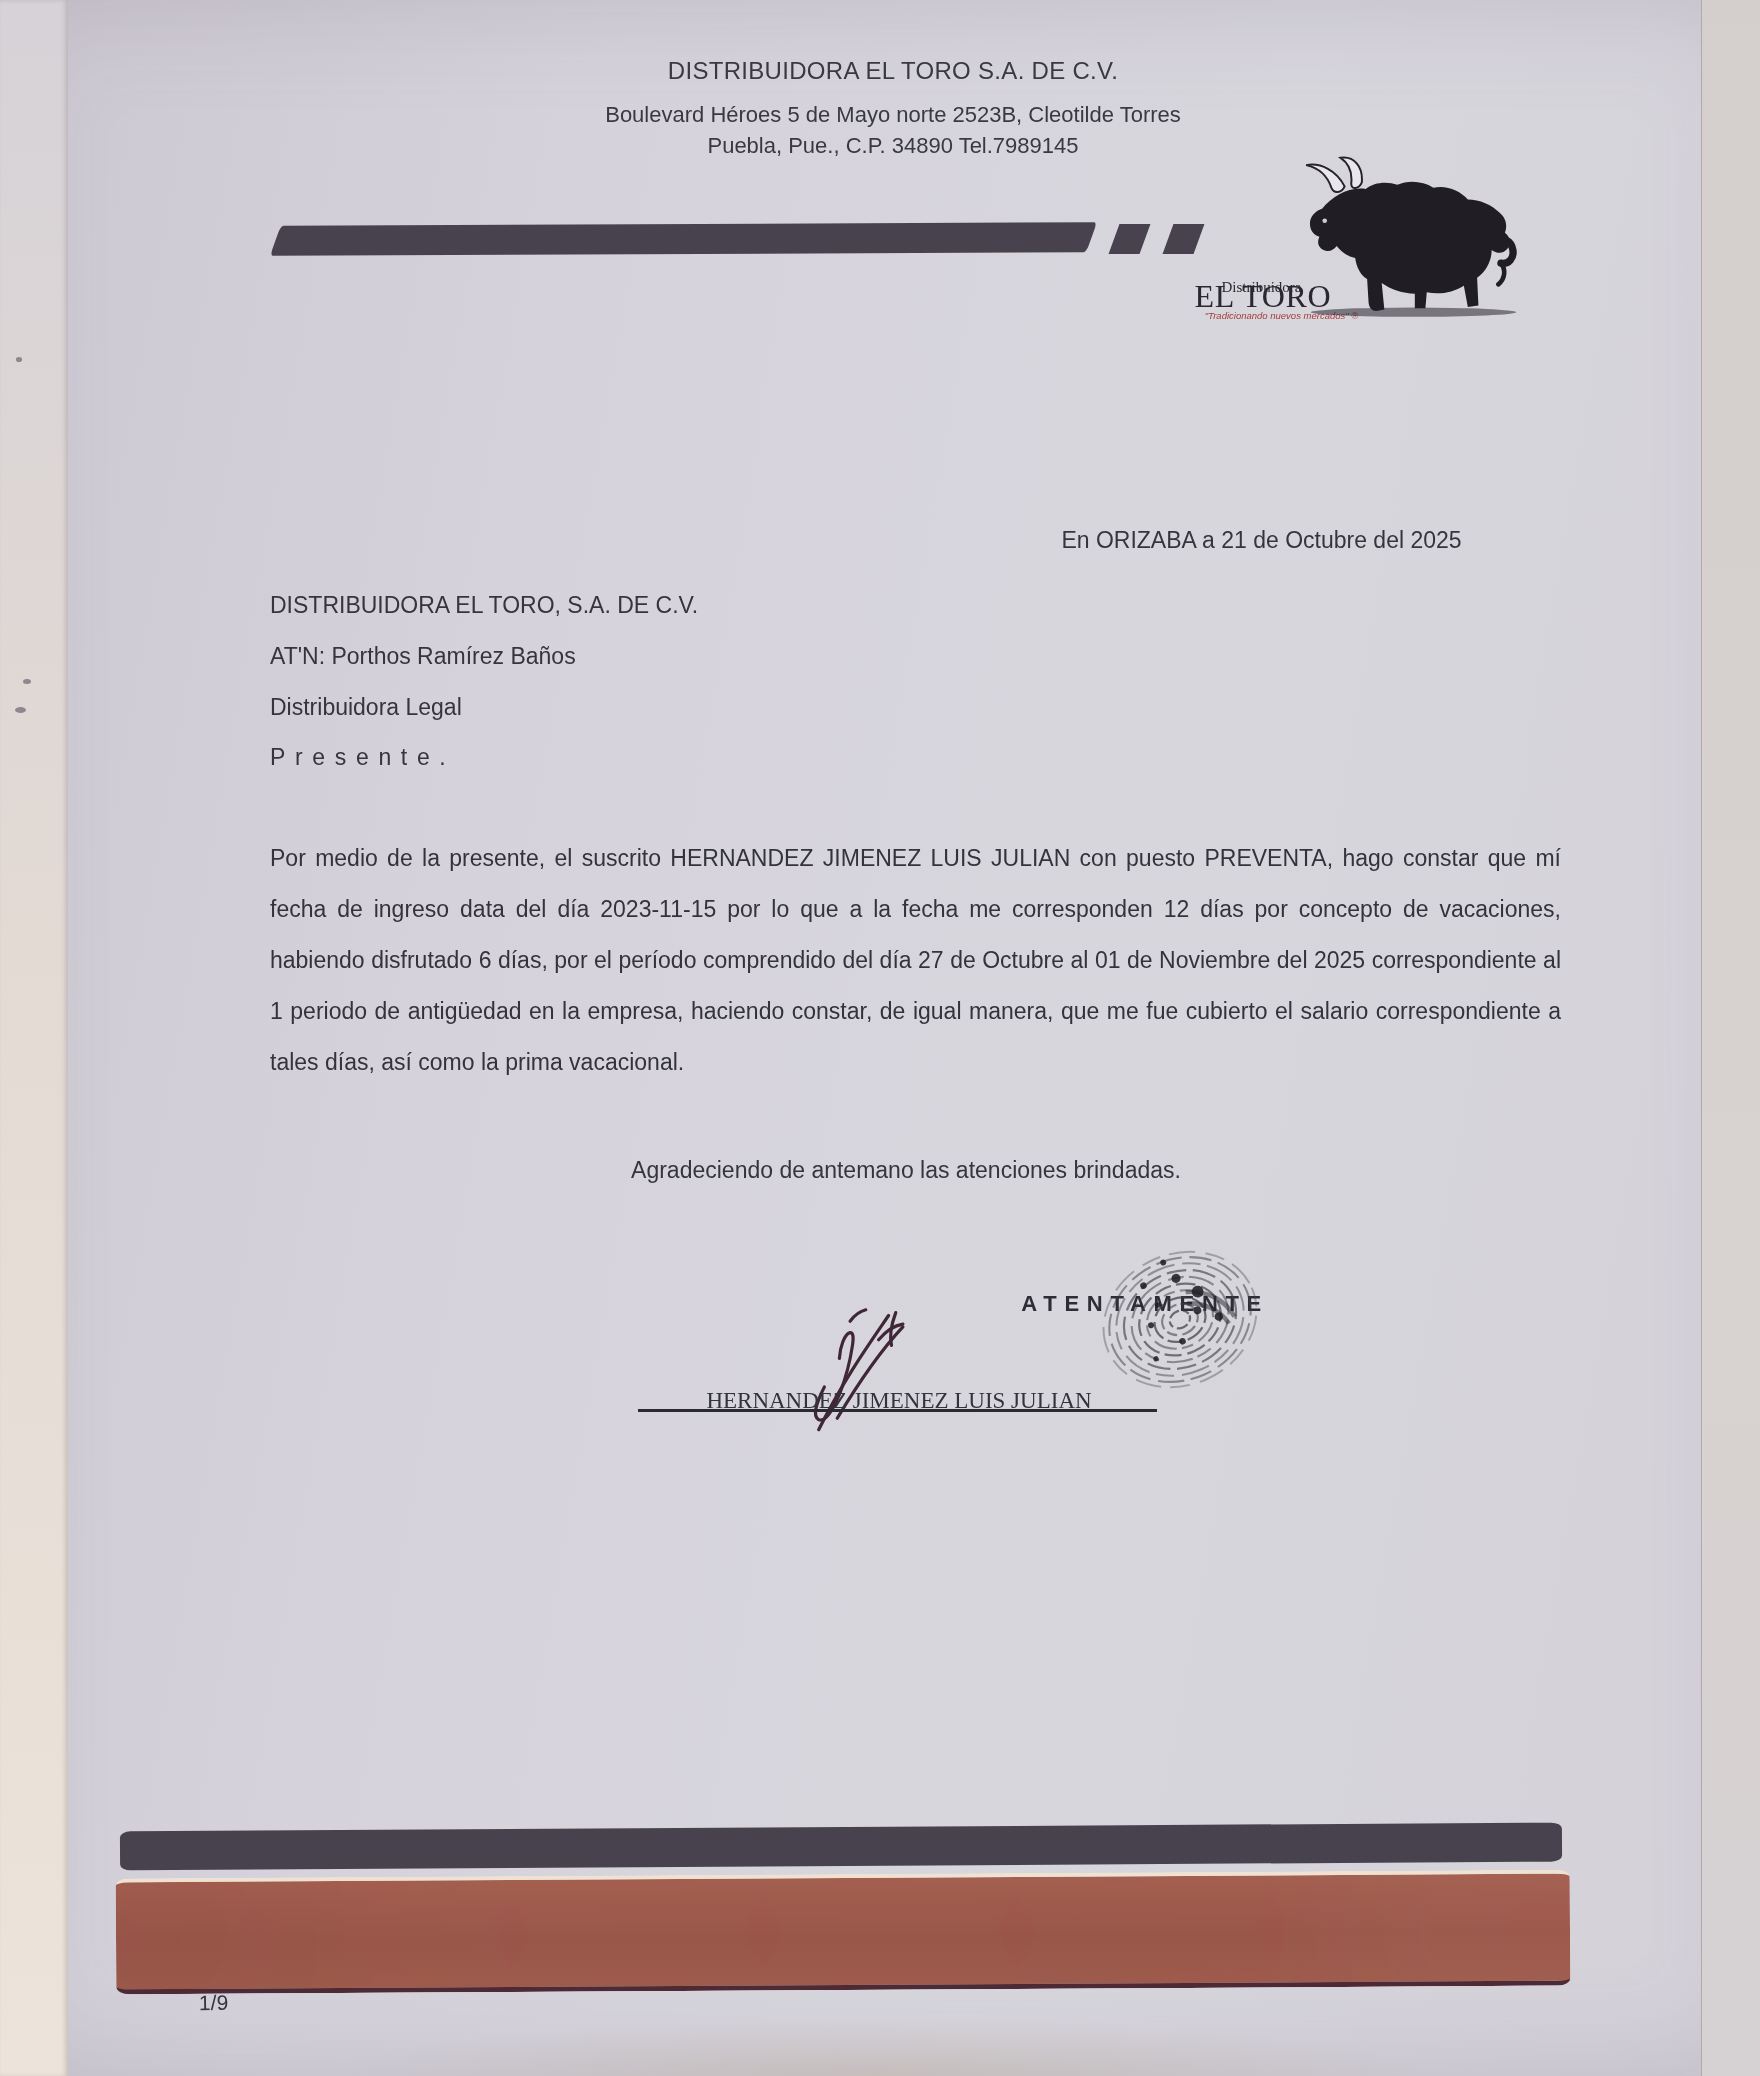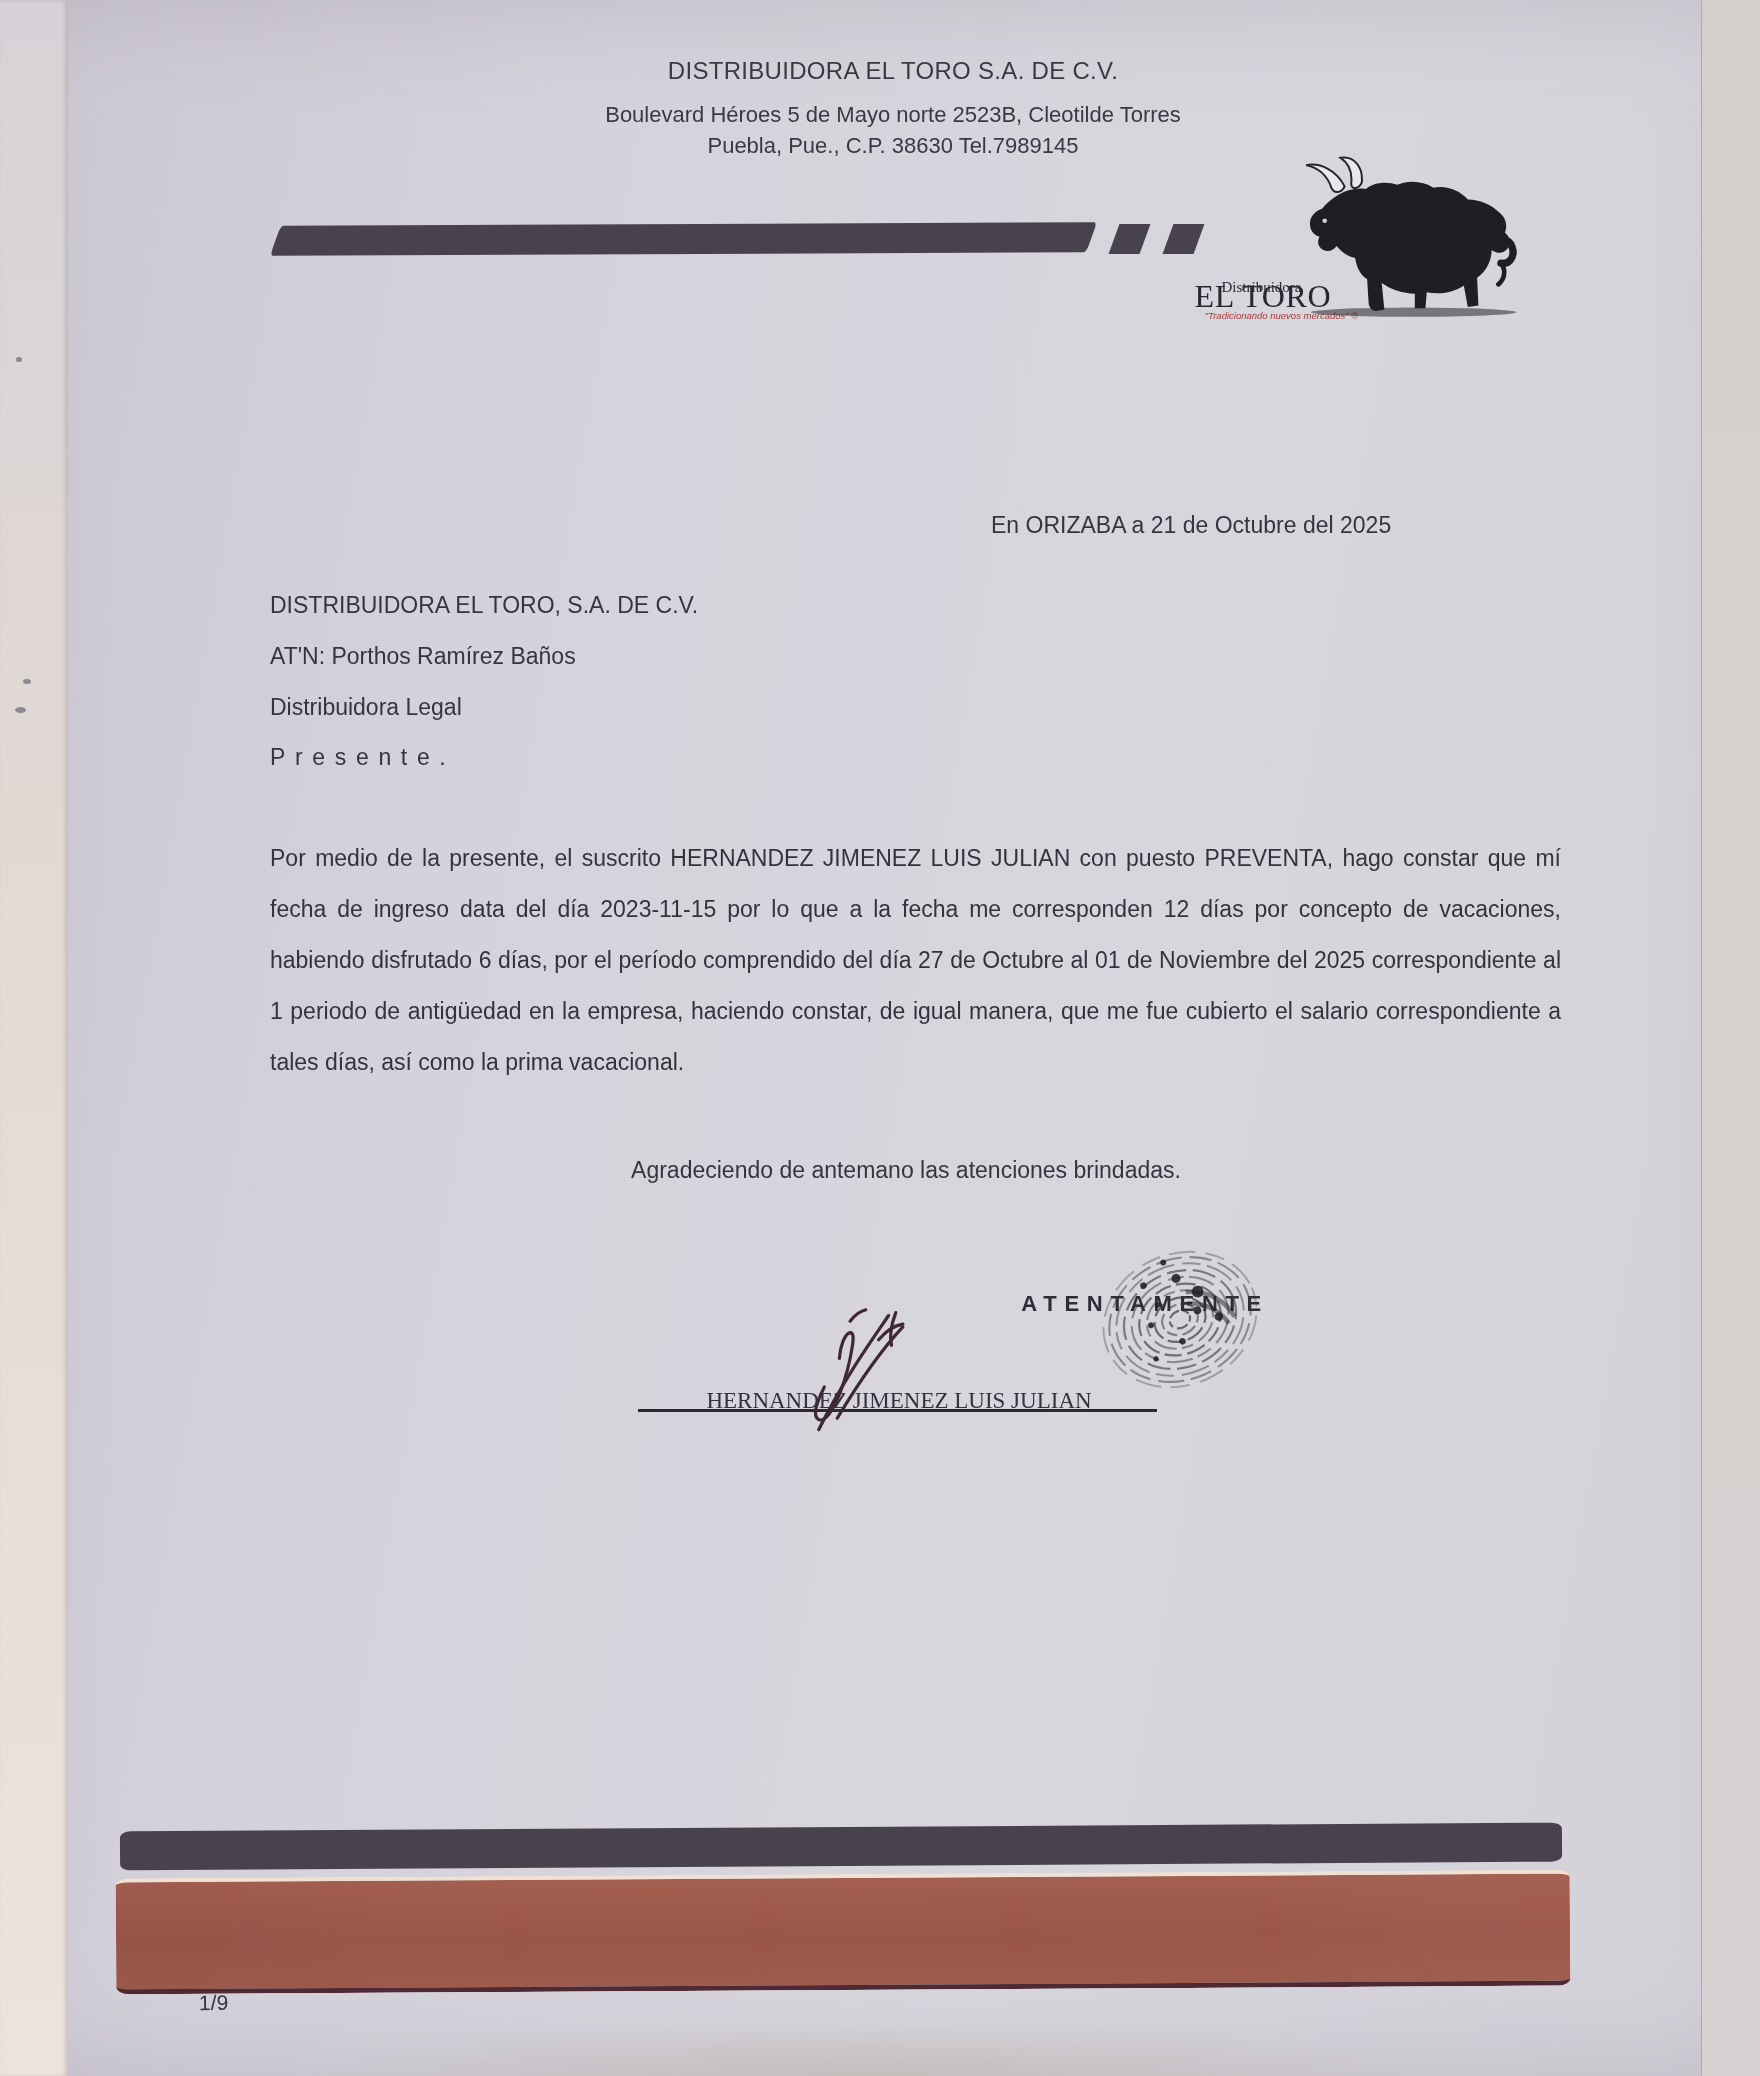--- a/index.html
+++ b/index.html
@@ -33,21 +33,21 @@
   .bar-s1{left:1114px;top:224px;width:31px;height:30px;background:#48424e;transform:skewX(-20deg);}
   .bar-s2{left:1168px;top:224px;width:31px;height:30px;background:#48424e;transform:skewX(-20deg);}
   
   .logo-dist{left:1160px;top:262px;width:203px;font-family:"Liberation Serif",serif;
     font-size:15px;color:#2e2a33;}
   .logo-word{left:1185px;top:279px;width:156px;font-family:"Liberation Serif",serif;
     font-size:32px;line-height:35px;color:#2b2730;letter-spacing:0.7px;}
   .logo-tag{left:1187px;top:310px;width:189px;font-size:9.5px;font-style:italic;color:#a63c3c;}
   
   .title{left:521px;top:404px;width:744px;font-size:25px;font-weight:bold;color:#2c2b33;letter-spacing:0.3px;}
-  .dateline{left:991px;top:500px;width:541px;text-align:left;}
+  .dateline{left:991px;top:515px;width:541px;text-align:center;}
   .body-par{left:270px;top:833px;width:1291px;font-size:23px;line-height:51px;
     color:#34333c;text-align:justify;white-space:normal;}
   .closing{left:534px;top:1145px;width:744px;}
   .atent{left:525px;top:1278px;width:744px;font-size:22px;font-weight:bold;
     letter-spacing:.35em;color:#2e2d36;text-align:right;}
   .sig-name{left:561px;top:1375px;width:676px;font-size:23px;color:#34333c;font-family:Liberation Serif, serif;}
   .sig-line{left:638px;top:1409px;width:519px;height:3.4px;background:#2b2a31;}
   
   .foot-dark{left:120px;top:1827px;width:1442px;height:39px;background:#48424e;
     transform:rotate(-.35deg);border-radius:10.8px/6px;}
@@ -65,21 +65,21 @@
 
   <div class="abs edge-left"></div>
   <div class="abs edge-right"></div>
   <div class="abs bottom-shade"></div>
   <div class="abs speck" style="left:16px;top:357px;width:6px;height:4.7px;"></div>
   <div class="abs speck" style="left:23px;top:679px;width:8px;height:5.4px;"></div>
   <div class="abs speck" style="left:15px;top:707px;width:10.8px;height:6px;"></div>
 
   <div class="abs txt center company">DISTRIBUIDORA EL TORO S.A. DE C.V.</div>
   <div class="abs txt center addr1">Boulevard Héroes 5 de Mayo norte 2523B, Cleotilde Torres</div>
-  <div class="abs txt center addr2">Puebla, Pue., C.P. 38630 Tel.7989145</div>
+  <div class="abs txt center addr2">Puebla, Pue., C.P. 34890 Tel.7989145</div>
 
   <div class="abs bar-main"></div>
   <div class="abs bar-s1"></div>
   <div class="abs bar-s2"></div>
 
   <div class="abs txt center logo-dist">Distribuidora</div>
   <div class="abs txt center logo-word">EL TORO</div>
   <div class="abs txt center logo-tag" style="line-height:12px;">"Tradicionando nuevos mercados" ®</div>
   <svg class="abs" style="left:1281px;top:156px;" width="265" height="168" viewBox="0 0 400 250">
     <ellipse cx="200" cy="234" rx="155" ry="7" fill="#2a2730" opacity="0.55"></ellipse>

